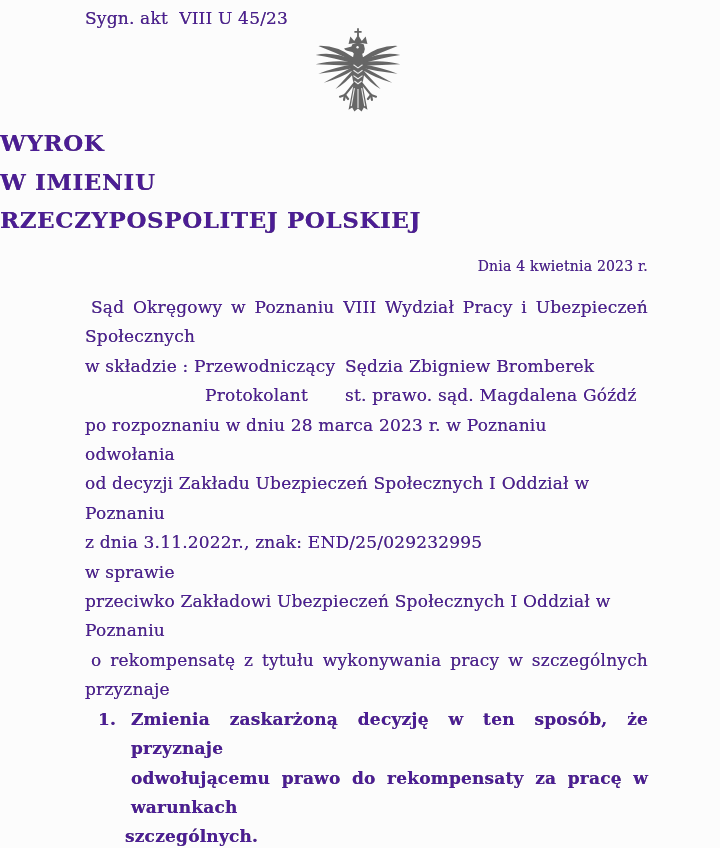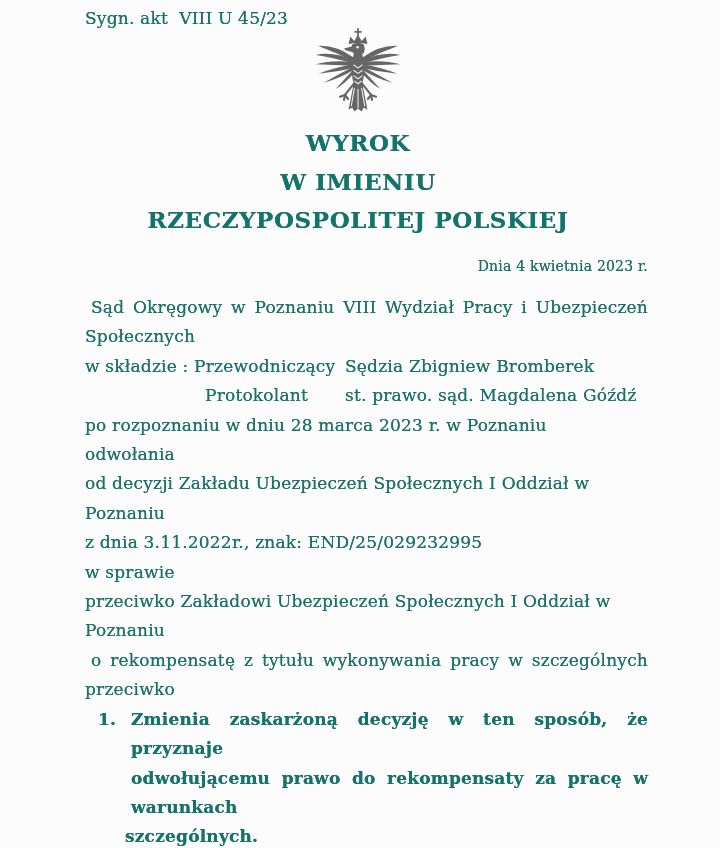--- a/index.html
+++ b/index.html
@@ -1,37 +1,37 @@
 <!DOCTYPE html>
 <html><head>
 <meta charset="utf-8">
 <style>
   html,body { margin:0; padding:0; }
   .page {
     position:relative;
     width:720px; height:848px;
     background:#fcfcfc;
-    color:#0f766e;
+    color:#4c1d95;
     font-family:"DejaVu Serif","Liberation Serif",serif;
     overflow:hidden;
     text-shadow:0 0 0.5px rgba(25,25,25,0.65);
     letter-spacing:0.2px;
   }
   .sygn {
     position:absolute; top:8px; left:85px;
     font-size:17px; white-space:pre;
   }
   .emblem {
     position:absolute; top:26px; left:313px;
     width:90px; height:92px;
     filter:blur(0.3px);
   }
   .title {
     position:absolute; left:0; width:716px;
-    text-align:center; font-weight:bold;
+    text-align:left; font-weight:bold;
     font-size:23px; letter-spacing:0.6px;
   }
   .t1 { top:129px; }
   .t2 { top:168px; }
   .t3 { top:206px; }
   .date {
     position:absolute; top:258px; right:72px;
     font-size:14px;
   }
   .content {
@@ -130,21 +130,21 @@
       <div class="comp-value">st. prawo. sąd. Magdalena Góźdź</div>
     </div>
 
     <div class="line">po rozpoznaniu w dniu 28 marca 2023 r. w Poznaniu</div>
     <div class="line">odwołania</div>
     <div class="line">od decyzji Zakładu Ubezpieczeń Społecznych I Oddział w Poznaniu</div>
     <div class="line">z dnia 3.11.2022r., znak: END/25/029232995</div>
     <div class="line">w sprawie</div>
     <div class="line">przeciwko Zakładowi Ubezpieczeń Społecznych I Oddział w Poznaniu</div>
     <div class="line just">o rekompensatę z tytułu wykonywania pracy w szczególnych</div>
-    <div class="line">przeciwko</div>
+    <div class="line">przyznaje</div>
 
     <div class="ruling">
       <div class="r-line">
         <span class="r-num">1.</span>
         <div class="just">Zmienia zaskarżoną decyzję w ten sposób, że przyznaje</div>
       </div>
       <div class="r-line">
         <div class="just">odwołującemu prawo do rekompensaty za pracę w warunkach</div>
       </div>
       <div class="r-line">

